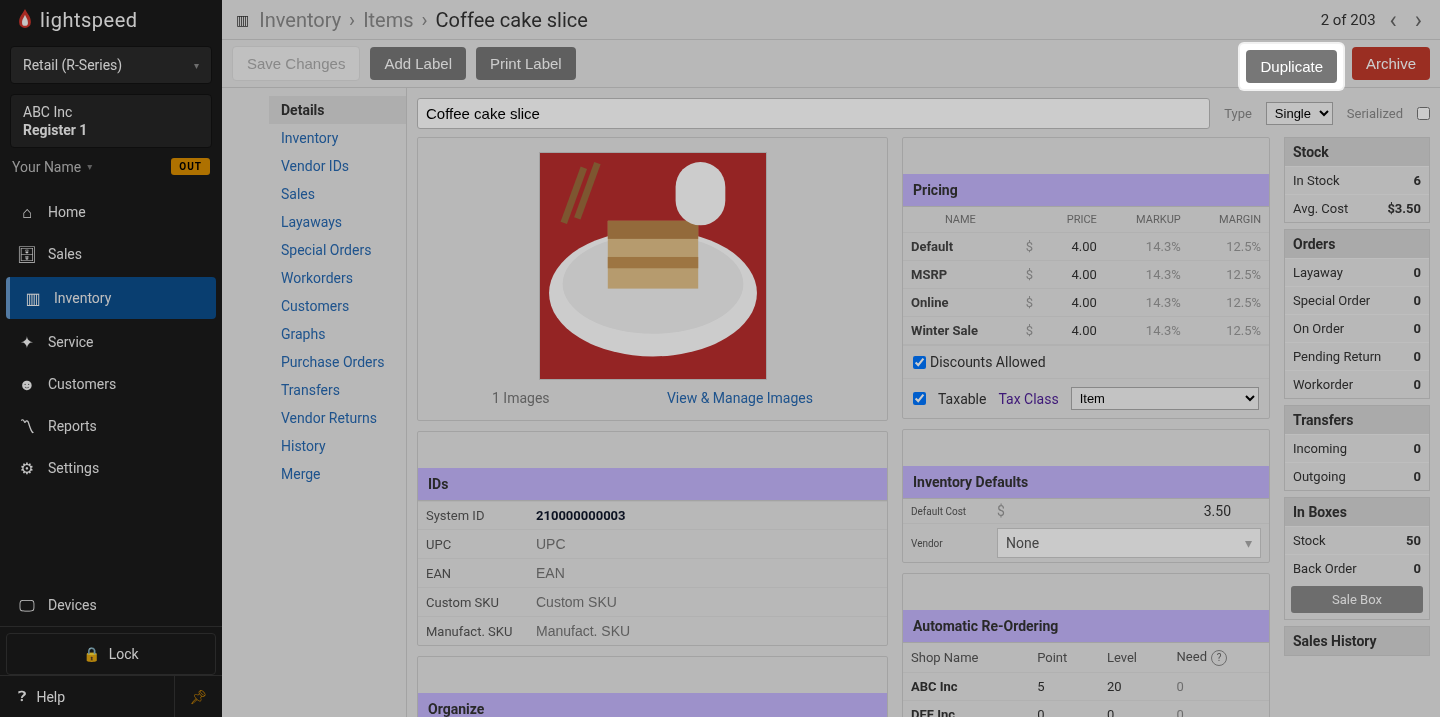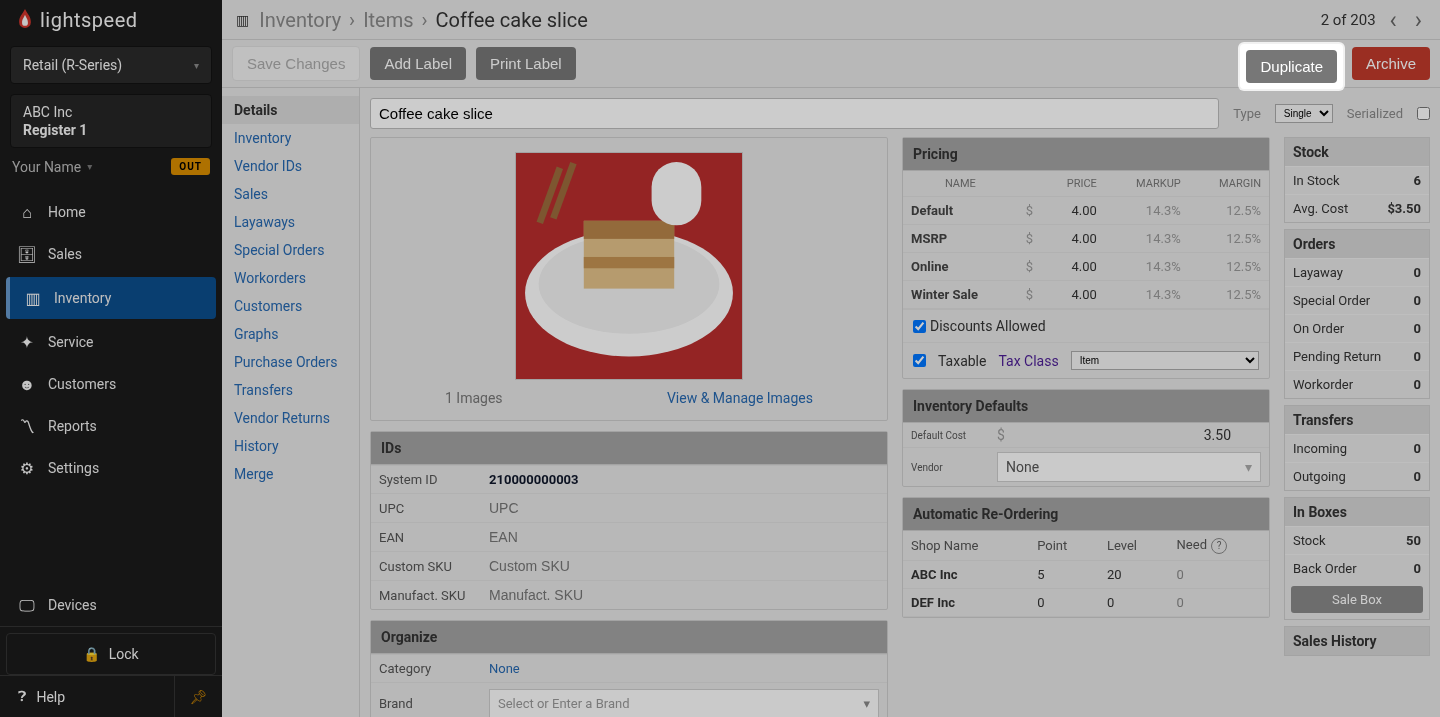--- a/index.html
+++ b/index.html
@@ -50,41 +50,41 @@
   .toolbar { height: 48px; display: flex; align-items: center; padding: 0 10px; gap: 10px; border-bottom: 1px solid #ccc; position: relative; }
   .btn { background: #777; color: #fff; border: none; border-radius: 4px; padding: 8px 14px; font-size: 15px; cursor: pointer; }
   .btn.archive { background: #c0392b; }
   .btn.save { background: #f0f0f0; color: #aaa; border: 1px solid #ddd; }
   .toolbar .right { margin-left: auto; display: flex; gap: 14px; align-items: center; }
   
   
   .dup-highlight { position: absolute; top: 44px; right: 97px; z-index: 50; background: #fff; padding: 6px; border-radius: 4px; box-shadow: 0 0 0 2px rgba(255,255,255,.8); }
   .dup-highlight .btn { background: #777; }
   
-  .content { flex: 1; display: flex; min-height: 0; }
+  .content { flex: 1; display: flex; min-height: 0; padding-left: 47px; }
   
   
   .sublist { width: 138px; border-right: 1px solid #ccc; background: #e6e6e6; padding: 8px 0; overflow-y: auto; flex-shrink: 0; }
   .sublist a { display: block; padding: 6px 12px; color: #2668b0; text-decoration: none; cursor: pointer; font-size: 14px; }
   .sublist a.current { color: #333; font-weight: 700; background: #d9d9d9; }
   
   .detail { flex: 1; overflow-y: auto; padding: 10px; min-width: 0; }
   .detail-grid { display: flex; gap: 14px; align-items: flex-start; }
   
   .col-left { flex: 1 1 500px; min-width: 0; }
   .col-mid  { flex: 0 0 368px; }
   .col-right{ flex: 0 0 146px; }
   
   .name-row { display: flex; align-items: center; gap: 14px; margin-bottom: 8px; }
   .name-row input[type=text] { flex: 1; padding: 6px 8px; border: 1px solid #bbb; border-radius: 3px; font-size: 15px; }
   .type-lbl { color: #888; font-size: 13px; }
-  select { border: 1px solid #aaa; background: #f4f4f4; padding: 2px 4px; font-size: 10px; }
+  select { border: 1px solid #aaa; background: #f4f4f4; padding: 2px 4px; font-size: 13px; }
   
   .panel { border: 1px solid #ccc; border-radius: 2px; background: #e6e6e6; }
-  .panel-header { background: #a3a3a3; padding: 8px 10px; font-weight: 700; border-bottom: 1px solid #ccc; }
+  .panel-header { background: #c4b5fd; padding: 8px 10px; font-weight: 700; border-bottom: 1px solid #ccc; margin-top: 36px; }
   
   .img-panel { padding: 14px; display: flex; flex-direction: column; align-items: center; gap: 10px; }
   .product-img { width: 228px; height: 228px; background: linear-gradient(135deg,#e8c7a0 0%,#c27b3e 35%,#fff 35%,#fff 55%,#b92d2d 55%,#b92d2d 100%); border: 1px solid #ccc; }
   .product-img svg { width: 100%; height: 100%; display: block; }
   .img-caption-row { display: flex; justify-content: space-between; width: 100%; padding: 0 60px; font-size: 14px; }
   .img-caption-row a { color: #2668b0; text-decoration: none; cursor: pointer; }
   
   .kv-table { width: 100%; border-collapse: collapse; }
   .kv-table td { padding: 6px 8px; border-top: 1px solid #ddd; font-size: 13px; }
   .kv-table td.k { color: #555; width: 110px; }

